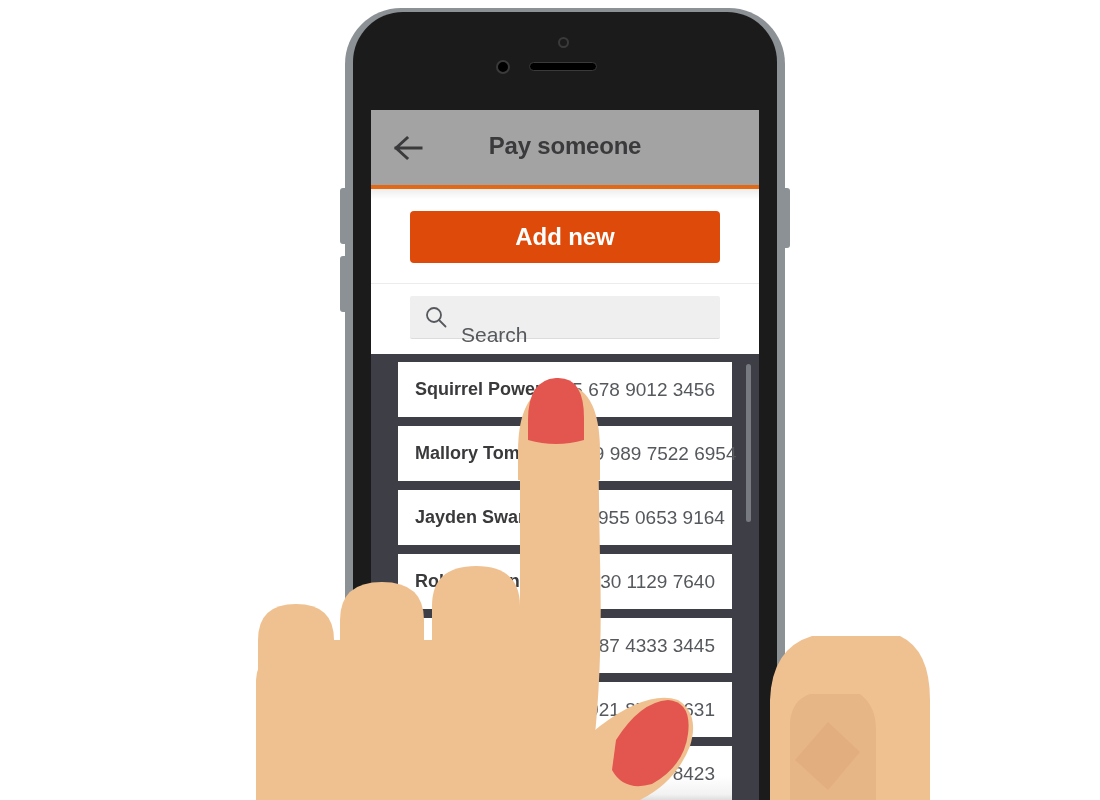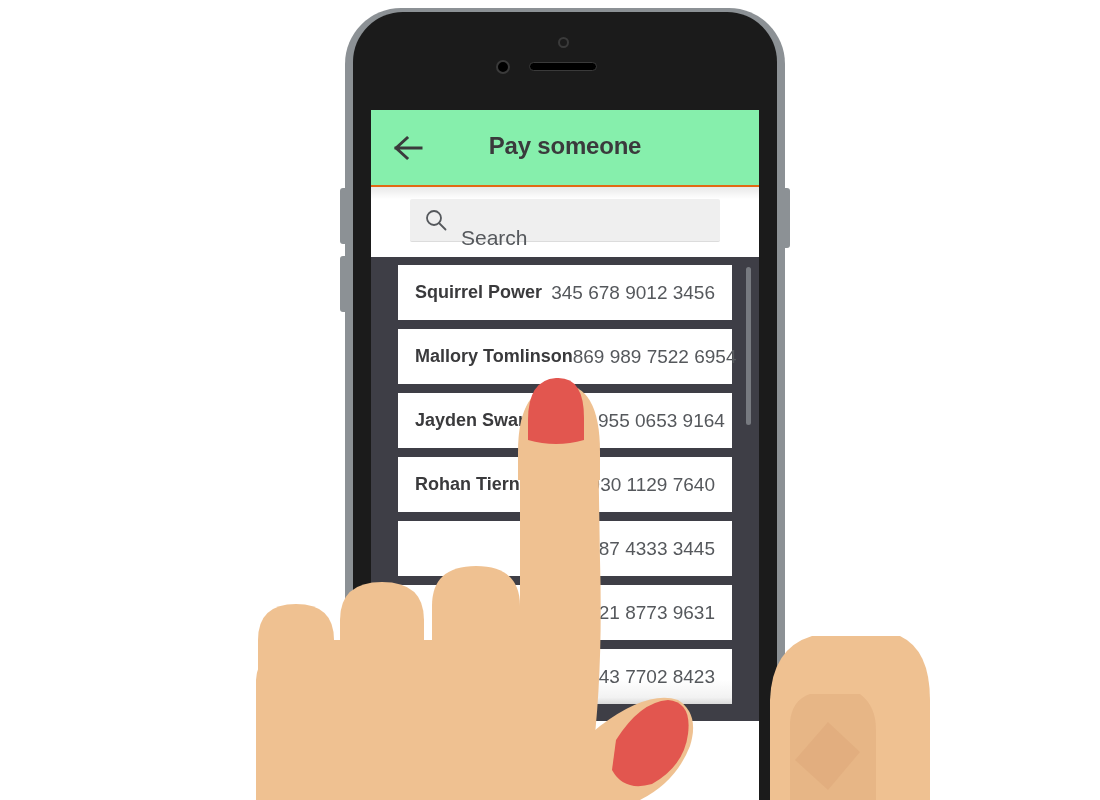--- a/index.html
+++ b/index.html
@@ -87,22 +87,22 @@
     left: 371px; top: 110px;
     width: 388px; height: 700px;
     background: #ffffff;
     overflow: hidden;
   }
 
   
   .app-header {
     position: relative;
     height: 75px;
-    background: #86efac;
-    border-bottom: 2px solid #f97316;
+    background: #a3a3a3;
+    border-bottom: 4px solid #f97316;
     padding-left: 22px;
   }
   .back-icon {
     position: absolute;
     left: 21px; top: 22px;
     width: 32px; height: 32px;
     cursor: pointer;
   }
   .app-title {
     position: absolute;
@@ -243,20 +243,23 @@
     <div class="app-header">
       <div class="back-icon">
         <svg width="32" height="32" viewBox="0 0 32 32">
           <path d="M4 16 L15 6 M4 16 L15 26 M4 16 L29 16" fill="none" stroke="#3a3a3c" stroke-width="3" stroke-linecap="square"></path>
         </svg>
       </div>
       <div class="app-title">Pay someone</div>
     </div>
     <div class="header-shadow"></div>
 
+    <div class="cta-wrap">
+      <button class="cta-button">Add new</button>
+    </div>
 
     <div class="search-wrap">
       <div class="search-box">
         <span class="search-icon">
           <svg width="22" height="22" viewBox="0 0 22 22">
             <circle cx="9" cy="9" r="7" fill="none" stroke="#55585c" stroke-width="1.8"></circle>
             <line x1="14" y1="14" x2="20.5" y2="20.5" stroke="#55585c" stroke-width="1.8" stroke-linecap="round"></line>
           </svg>
         </span>
         <input class="search-input" type="text" placeholder="Search" style="">

